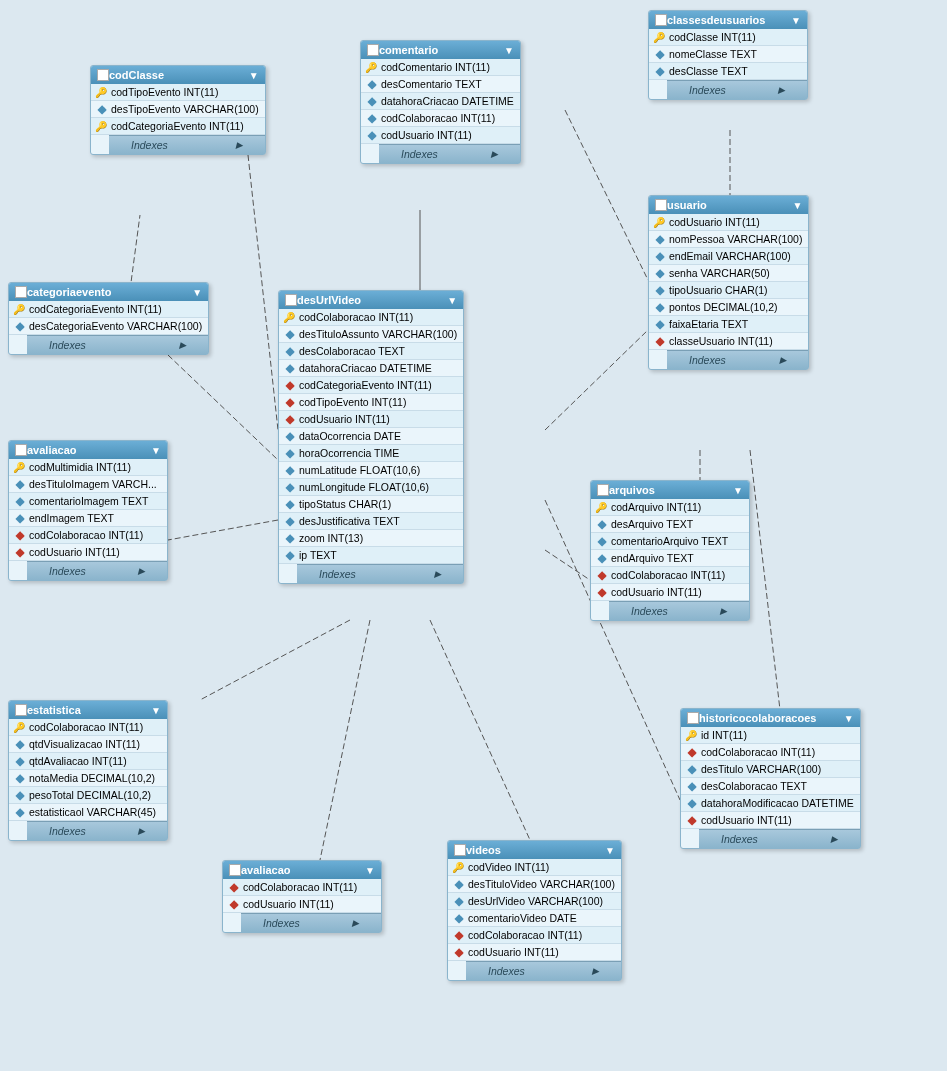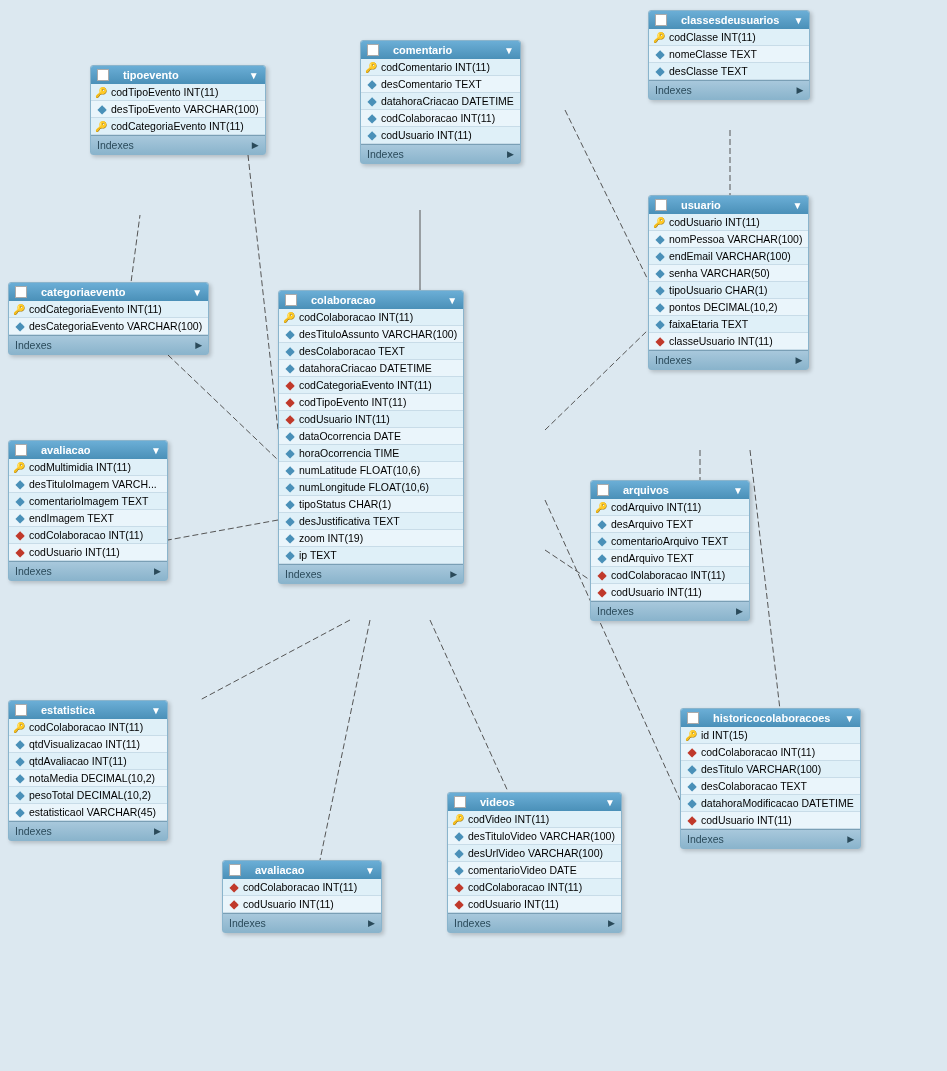--- a/index.html
+++ b/index.html
@@ -36,21 +36,21 @@
       box-shadow: 2px 2px 4px rgba(0,0,0,0.2);
     }
     .db-table-header {
       background: linear-gradient(to bottom, #6baed6, #4a90b8);
       color: white;
       padding: 3px 6px;
       font-weight: bold;
       font-size: 11px;
       display: flex;
       align-items: center;
-      gap: 14px;
+      gap: 0;
       border-radius: 2px 2px 0 0;
     }
     .db-table-header .table-icon {
       width: 12px;
       height: 12px;
       background: #fff;
       border: 1px solid #aaa;
       display: inline-block;
       flex-shrink: 0;
     }
@@ -85,27 +85,29 @@
     .field-icon.fk {
       color: #4a90b8;
       font-size: 10px;
     }
     .field-icon.fk-pk {
       color: #c0392b;
       font-size: 10px;
     }
     .db-table-indexes {
       background: linear-gradient(to bottom, #a8c8dc, #8ab4cc);
-      padding: 3px 6px;
+      padding: 3px 22px;
       color: #2a4a5a;
+      font-style: italic;
       font-size: 10.5px;
       display: flex;
       align-items: center;
       justify-content: space-between;
       border-top: 1px solid #7a9fb5;
+      margin-left: 18px;
     }
     .indexes-arrow {
       font-size: 9px;
       color: #2a4a5a;
     }
   </style>
 </head>
 <body>
 
 <div class="diagram-container">
@@ -139,21 +141,21 @@
 
     <line x1="700" y1="450" x2="700" y2="480" stroke="#555" stroke-width="1" stroke-dasharray="6,3"></line>
 
     <line x1="750" y1="450" x2="780" y2="710" stroke="#555" stroke-width="1" stroke-dasharray="6,3"></line>
   </svg>
 
   <div id="tables-container">
       <div class="db-table" style="left: 90px; top: 65px;">
         <div class="db-table-header">
     <span class="table-icon"></span>
-    <span>tipoevento</span>
+    <span>codClasse</span>
     <span class="dropdown-arrow">▼</span>
   </div>
         <div class="db-table-row">
           <span class="field-icon pk">🔑</span>
           <span>codTipoEvento INT(11)</span>
         </div>
         <div class="db-table-row">
           <span class="field-icon fk">
             <span style="color:#4a90b8;font-size:12px;">◆</span>
           </span>
@@ -353,21 +355,21 @@
           <span>codUsuario INT(11)</span>
         </div>
         <div class="db-table-indexes">
     <span>Indexes</span>
     <span class="indexes-arrow">▶</span>
   </div>
       </div>
       <div class="db-table" style="left: 278px; top: 290px;">
         <div class="db-table-header">
     <span class="table-icon"></span>
-    <span>colaboracao</span>
+    <span>desUrlVideo</span>
     <span class="dropdown-arrow">▼</span>
   </div>
         <div class="db-table-row">
           <span class="field-icon pk">🔑</span>
           <span>codColaboracao INT(11)</span>
         </div>
         <div class="db-table-row">
           <span class="field-icon fk">
             <span style="color:#4a90b8;font-size:12px;">◆</span>
           </span>
@@ -436,21 +438,21 @@
         <div class="db-table-row">
           <span class="field-icon fk">
             <span style="color:#4a90b8;font-size:12px;">◆</span>
           </span>
           <span>desJustificativa TEXT</span>
         </div>
         <div class="db-table-row">
           <span class="field-icon fk">
             <span style="color:#4a90b8;font-size:12px;">◆</span>
           </span>
-          <span>zoom INT(19)</span>
+          <span>zoom INT(13)</span>
         </div>
         <div class="db-table-row">
           <span class="field-icon fk">
             <span style="color:#4a90b8;font-size:12px;">◆</span>
           </span>
           <span>ip TEXT</span>
         </div>
         <div class="db-table-indexes">
     <span>Indexes</span>
     <span class="indexes-arrow">▶</span>
@@ -562,21 +564,21 @@
           <span class="field-icon fk-pk">
             <span style="color:#c0392b;font-size:12px;">◆</span>
           </span>
           <span>codUsuario INT(11)</span>
         </div>
         <div class="db-table-indexes">
     <span>Indexes</span>
     <span class="indexes-arrow">▶</span>
   </div>
       </div>
-      <div class="db-table" style="left: 447px; top: 792px;">
+      <div class="db-table" style="left: 447px; top: 840px;">
         <div class="db-table-header">
     <span class="table-icon"></span>
     <span>videos</span>
     <span class="dropdown-arrow">▼</span>
   </div>
         <div class="db-table-row">
           <span class="field-icon pk">🔑</span>
           <span>codVideo INT(11)</span>
         </div>
         <div class="db-table-row">
@@ -615,21 +617,21 @@
   </div>
       </div>
       <div class="db-table" style="left: 680px; top: 708px;">
         <div class="db-table-header">
     <span class="table-icon"></span>
     <span>historicocolaboracoes</span>
     <span class="dropdown-arrow">▼</span>
   </div>
         <div class="db-table-row">
           <span class="field-icon pk">🔑</span>
-          <span>id INT(15)</span>
+          <span>id INT(11)</span>
         </div>
         <div class="db-table-row">
           <span class="field-icon fk-pk">
             <span style="color:#c0392b;font-size:12px;">◆</span>
           </span>
           <span>codColaboracao INT(11)</span>
         </div>
         <div class="db-table-row">
           <span class="field-icon fk">
             <span style="color:#4a90b8;font-size:12px;">◆</span>

